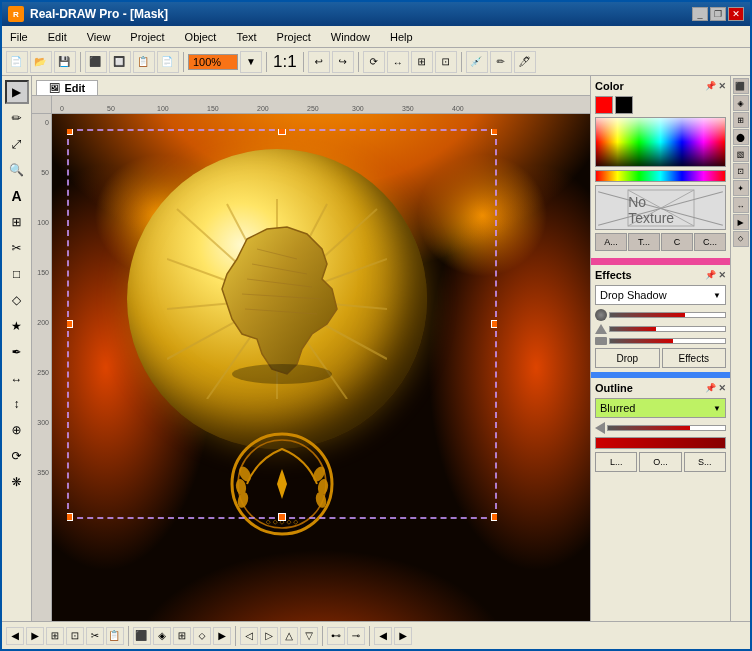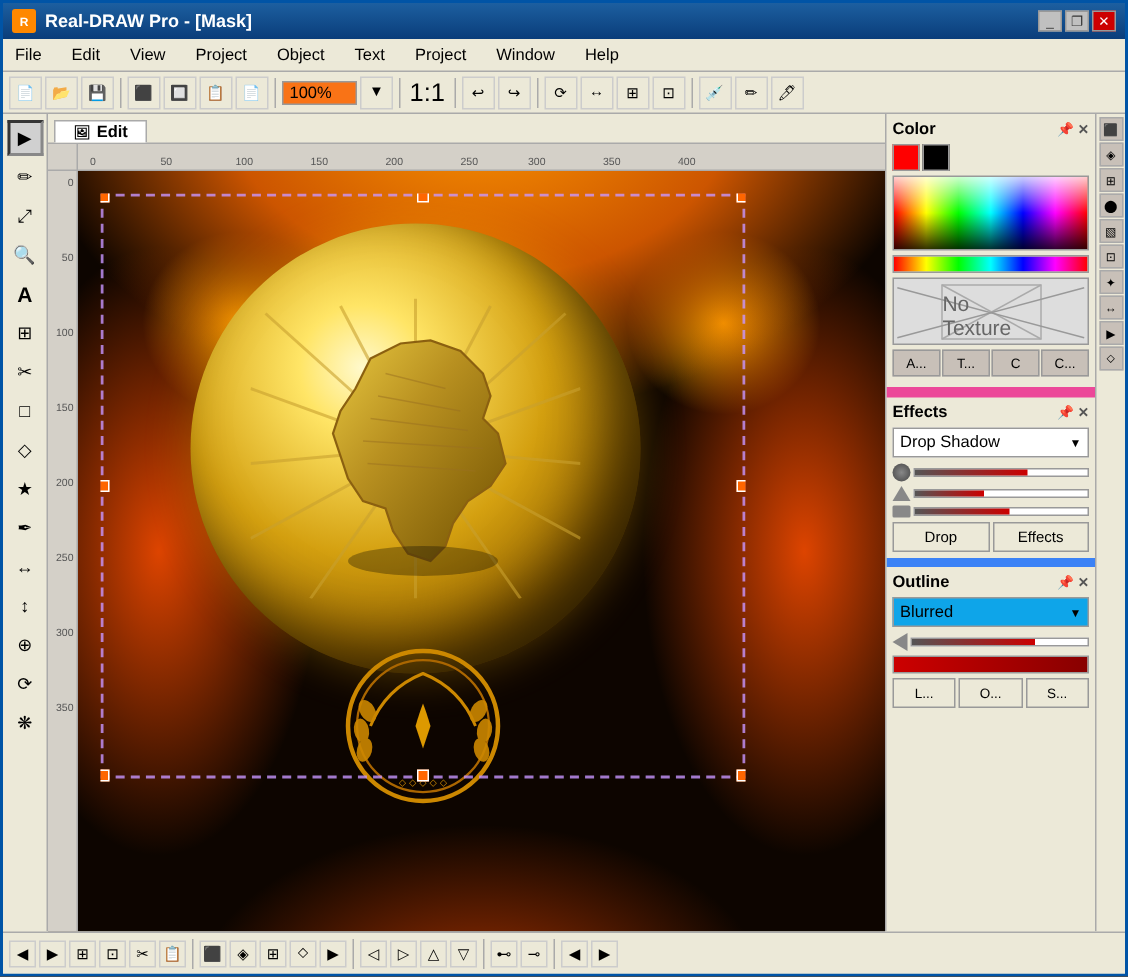--- a/index.html
+++ b/index.html
@@ -362,21 +362,21 @@
       align-items: center;
       justify-content: center;
       cursor: pointer;
     }
     .outline-panel {
       padding: 4px;
     }
     .outline-dropdown {
       width: 100%;
       height: 20px;
-      background: #0ea5e9;
+      background: #bef264;
       border: 1px solid #999;
       font-size: 11px;
       display: flex;
       align-items: center;
       justify-content: space-between;
       padding: 0 4px;
       margin-bottom: 4px;
       cursor: pointer;
     }
     .outline-slider {

